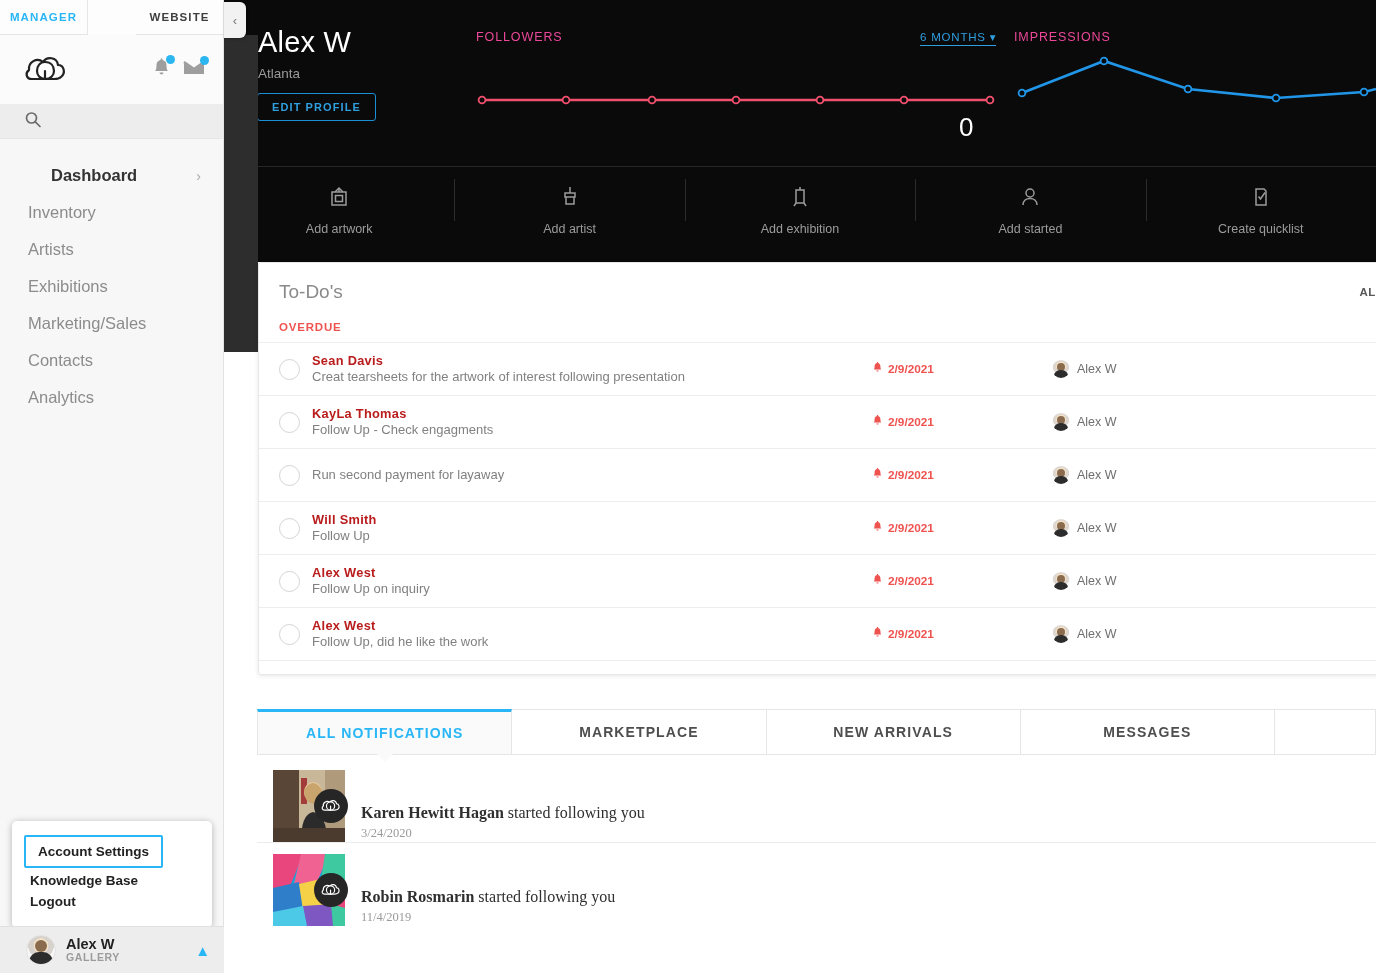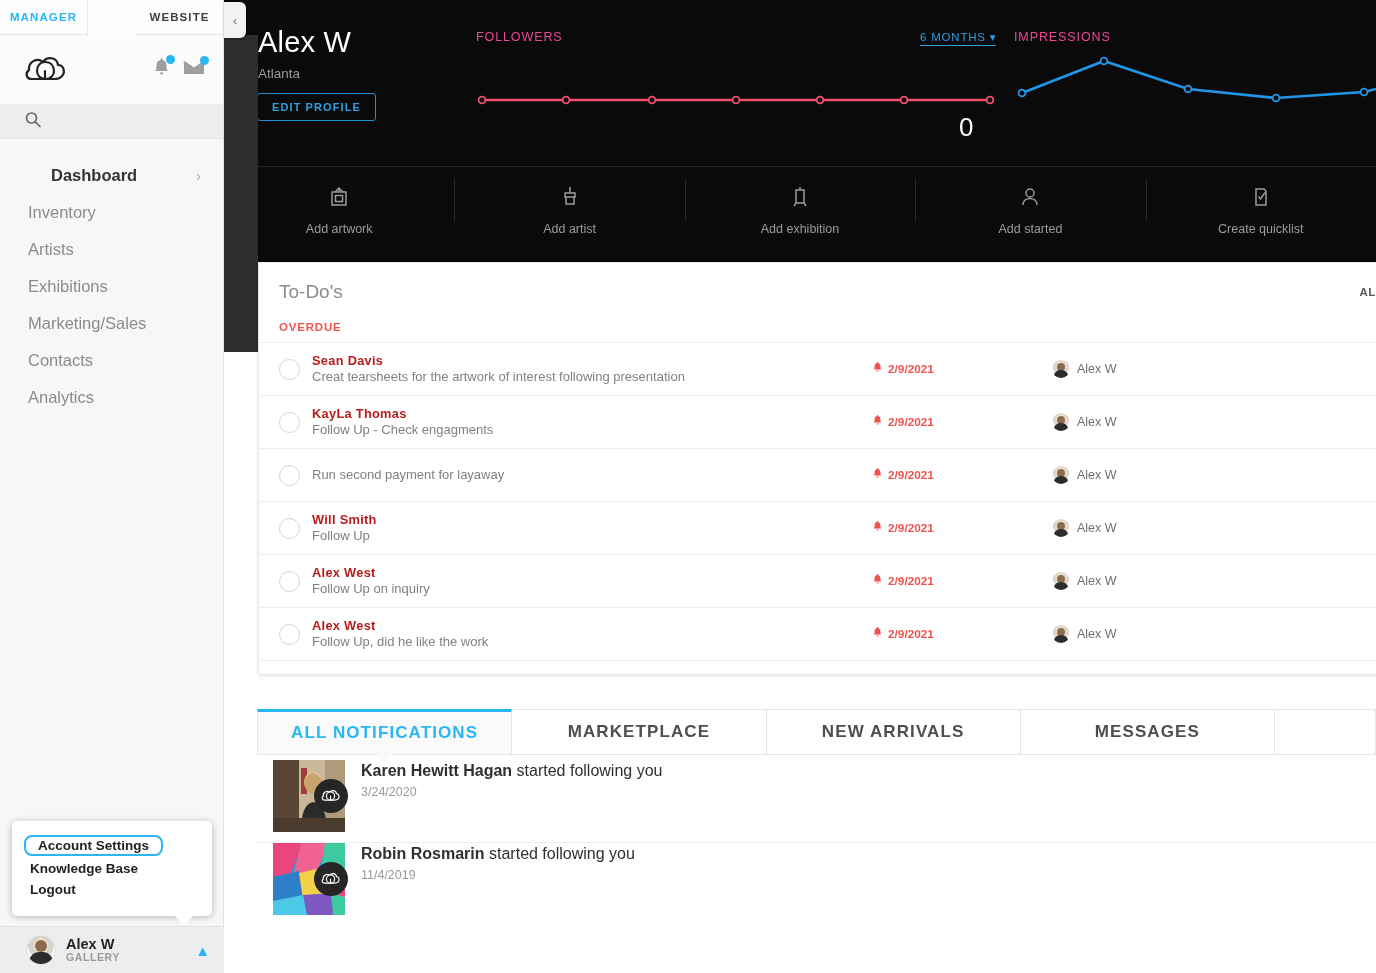--- a/index.html
+++ b/index.html
@@ -72,22 +72,22 @@
     content: ""; position: absolute; bottom: -9px; right: 18px;
     border-left: 10px solid transparent;
     border-right: 10px solid transparent;
     border-top: 10px solid #fff;
   }
   .acct-item {
     font-size: 13.5px; font-weight: bold; color: #222;
     padding: 3px 14px; margin: 0 4px; cursor: pointer;
   }
   .acct-item.sel {
-    border: 2px solid #29b6f6; border-radius: 8px;
-    padding: 1px 12px; margin: 0 2px 2px 2px; display: inline-block;
+    border: 2px solid #29b6f6; border-radius: 2px;
+    padding: 7px 12px; margin: 0 2px 2px 2px; display: inline-block;
   }
 
   .acct-footer {
     position: absolute; left: 0; bottom: 0; width: 224px; height: 47px;
     background: #ededed; border-top: 1px solid #e0e0e0;
     display: flex; align-items: center; padding: 0 14px 0 26px;
     cursor: pointer;
   }
   .avatar-sm {
     width: 30px; height: 30px; border-radius: 50%;
@@ -228,39 +228,39 @@
 
   
   .tabs {
     position: absolute; left: 257px; top: 709px;
     width: 1119px; display: flex;
   }
   .tab {
     flex: 1; height: 46px; background: #fff;
     border: 1px solid #e6e6e6; border-left: none;
     display: flex; align-items: center; justify-content: center;
-    font-size: 17px; font-weight: bold; letter-spacing: 1.1px;
+    font-size: 14px; font-weight: bold; letter-spacing: 1.1px;
     color: #4e4e4e; position: relative; cursor: pointer;
   }
   .tab:first-child { border-left: 1px solid #e6e6e6; }
   .tab.active {
     background: #fafafa; color: #29b6f6;
     border-top: 3px solid #29b6f6;
   }
   .tab.active:after {
     content: ""; position: absolute; bottom: -8px; left: 50%; margin-left: -8px;
     border-left: 8px solid transparent; border-right: 8px solid transparent;
     border-top: 8px solid #fafafa;
   }
   .tab.blank { flex: 0 0 101px; }
 
   .notif-list { position: absolute; left: 257px; top: 760px; width: 1119px; }
   .notif {
-    display: flex; align-items: flex-start; height: 83px;
-    padding-left: 16px; border-bottom: 1px solid #ececec;
+    display: flex; align-items: flex-end; height: 83px;
+    padding-left: 16px; border-bottom: 1px solid #ececec; font-family: Liberation Serif, serif;
   }
   .notif:last-child { border-bottom: none; }
   .navatar { position: relative; width: 72px; height: 72px; flex: 0 0 auto; }
   .navatar .pic {
     width: 72px; height: 72px; border-radius: 50%; overflow: hidden;
   }
   .navatar .cloudbadge {
     position: absolute; right: -3px; top: 19px;
     width: 34px; height: 34px; border-radius: 50%;
     background: #262626; display: flex; align-items: center; justify-content: center;

